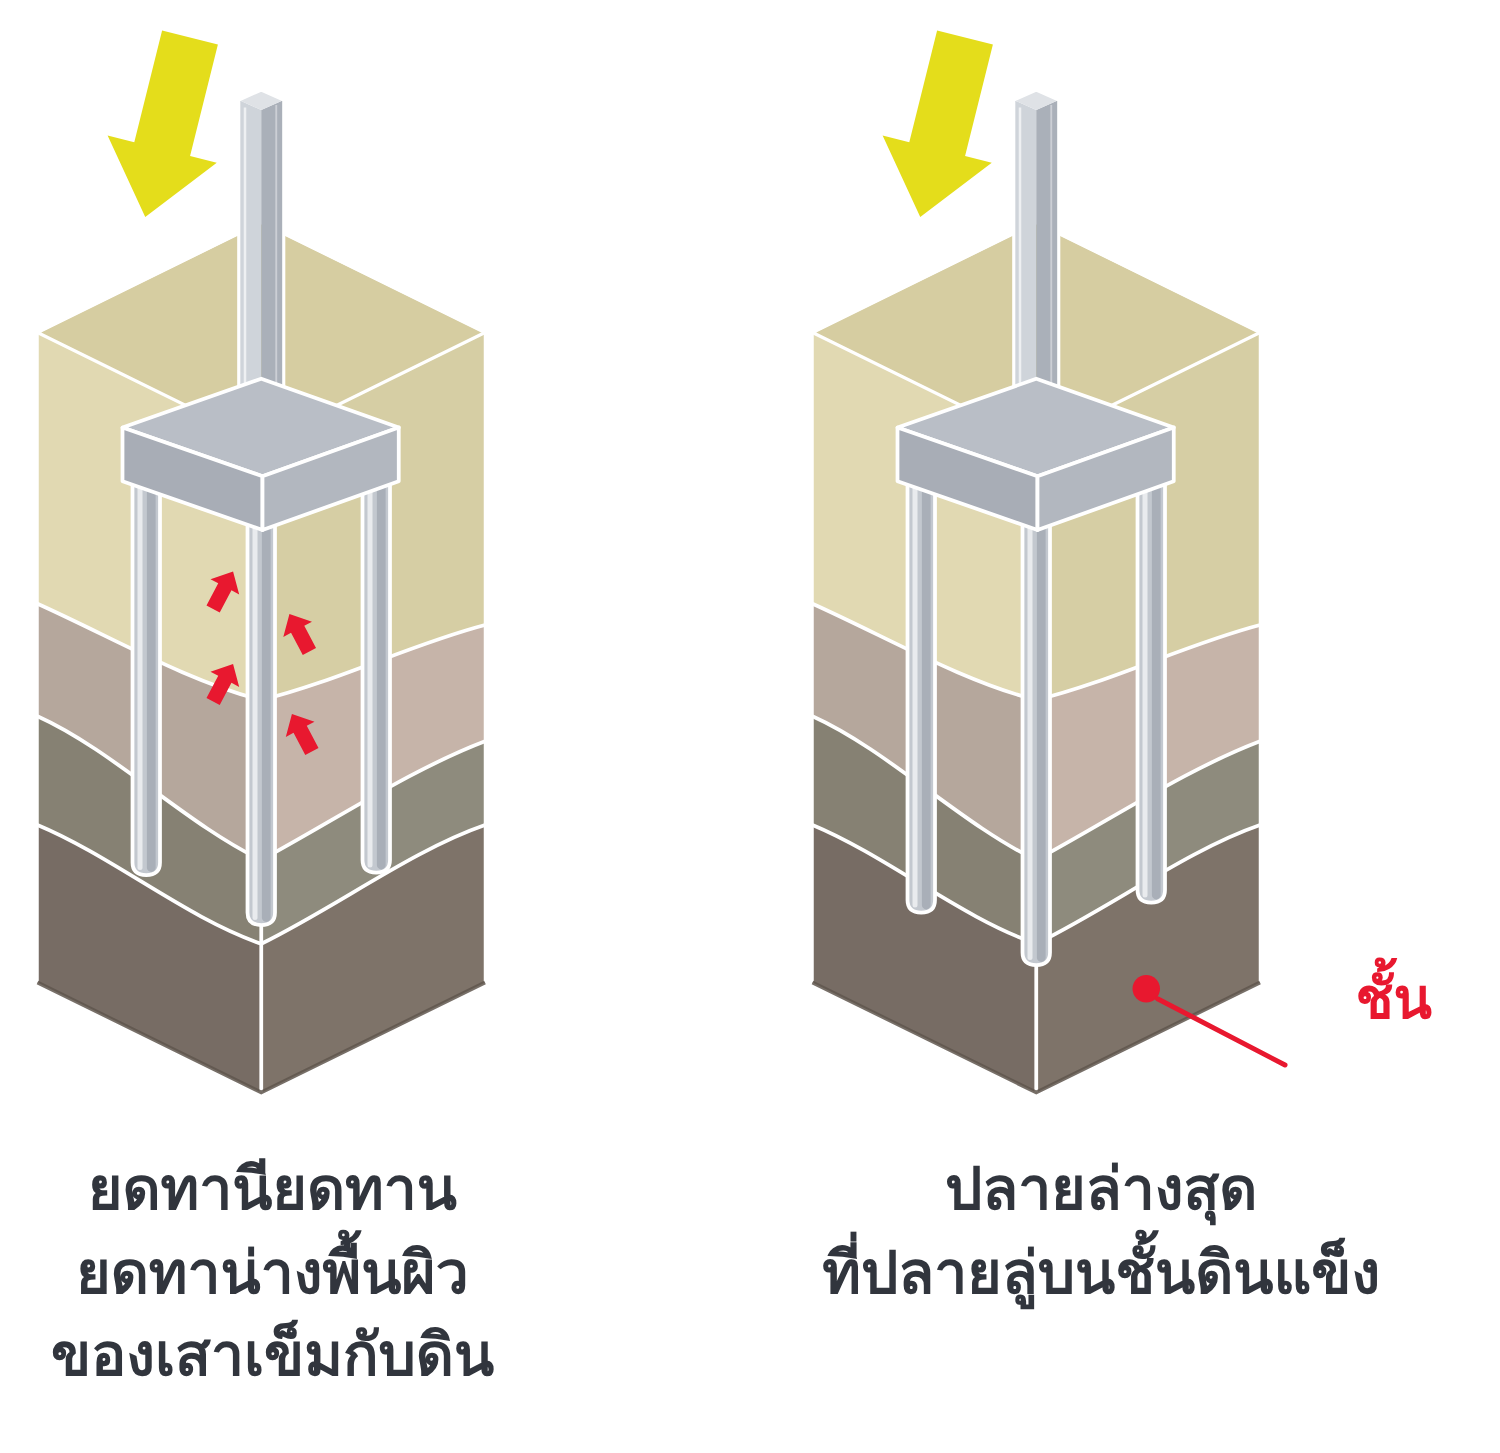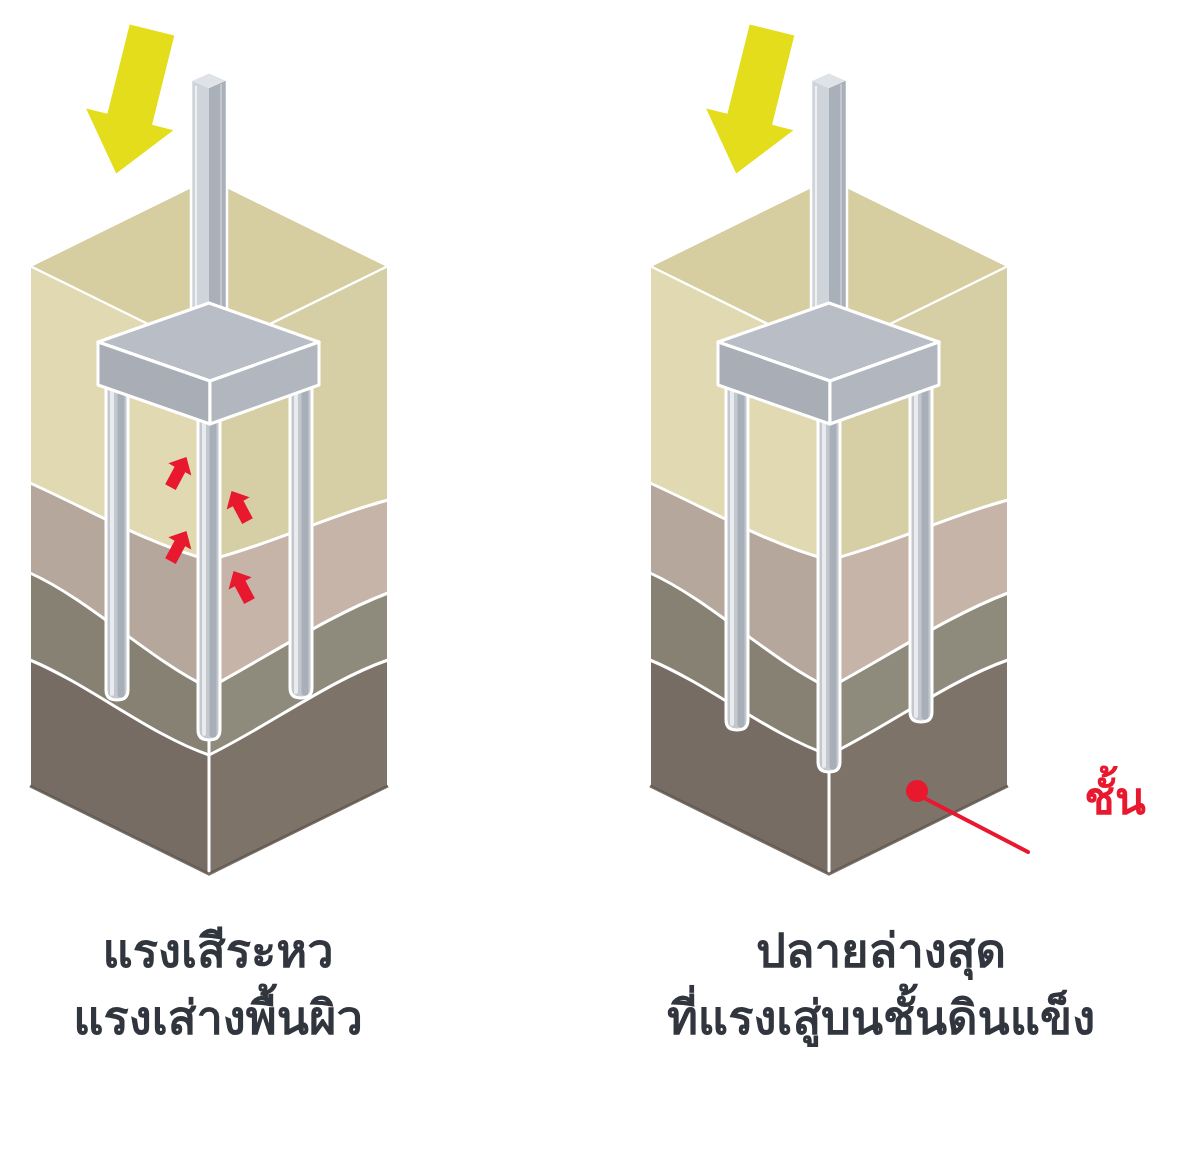--- a/index.html
+++ b/index.html
@@ -110,21 +110,22 @@
 
     <circle cx="917" cy="791" r="11" fill="#e8182f"></circle>
     <line x1="926" y1="799" x2="1028" y2="852" stroke-width="4" stroke-linecap="round" stroke="#e8182f"></line>
   </svg>
 
   <div class="hard-label">
     <span>ชั้น</span>
   </div>
 
   <div class="caption left-cap">
-    <span>แรงเสีระหว</span>
-    <span>แรงเส่างพื้นผิว</span>
+    <span>ยดทานียดทาน</span>
+    <span>ยดทาน่างพื้นผิว</span>
+    <span>ของเสาเข็มกับดิน</span>
   </div>
   <div class="caption right-cap">
     <span>ปลายล่างสุด</span>
-    <span>ที่แรงเสู่บนชั้นดินแข็ง</span>
+    <span>ที่ปลายลู่บนชั้นดินแข็ง</span>
   </div>
 
 </div>
 
 </body></html>

